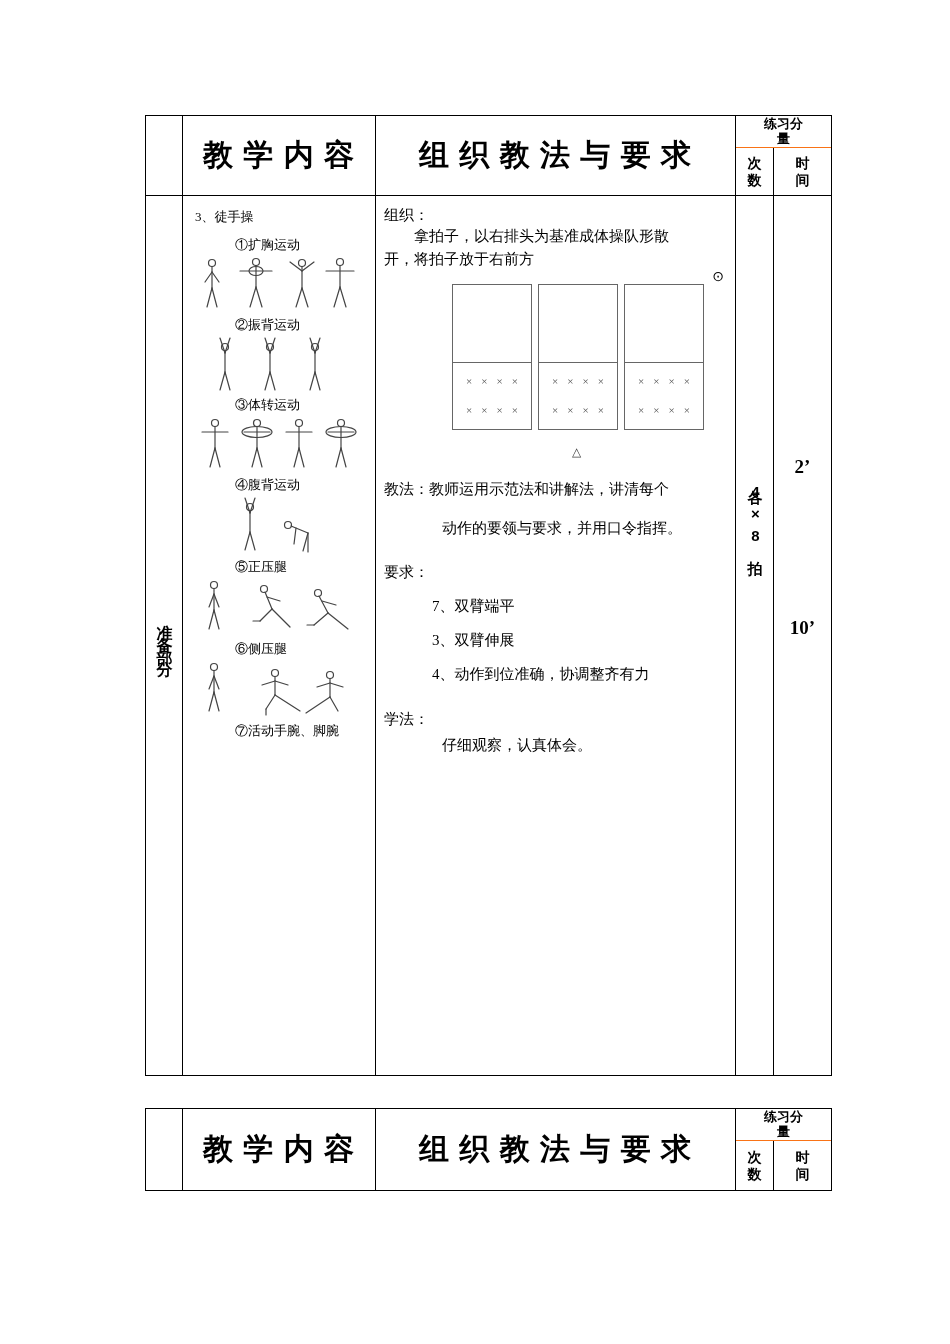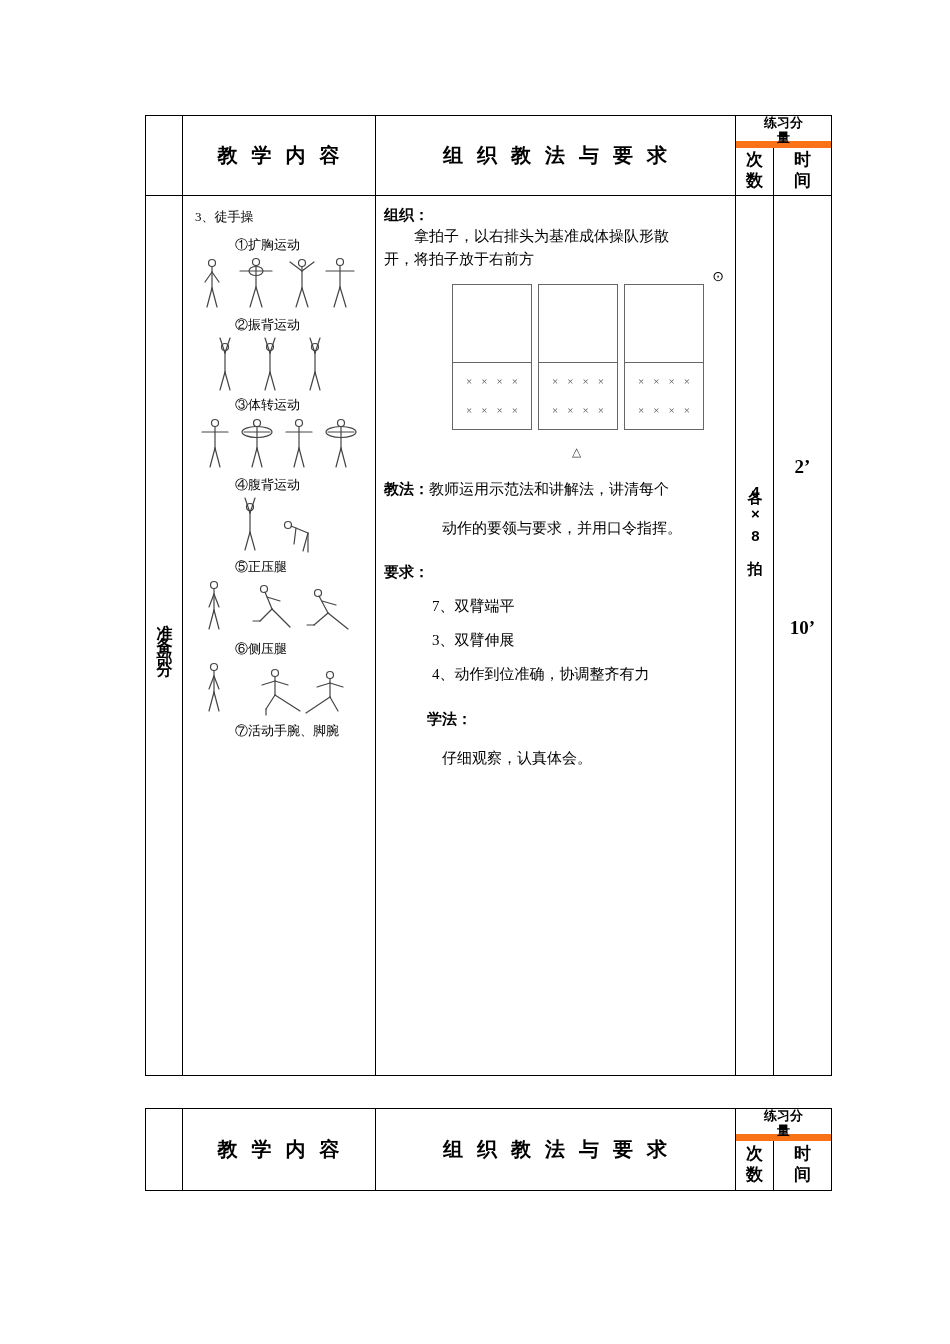--- a/index.html
+++ b/index.html
@@ -16,39 +16,39 @@
   #table2 { top:1108px; height:83px; }
 
   
   .hrow { display:flex; height:80px; border-bottom:1px solid #000; }
   #table2 .hrow { height:81px; border-bottom:none; }
   .hcell { border-right:1px solid #000; display:flex; align-items:center; justify-content:center; }
   .hc1 { width:37px; }
   .hc2 { width:193px; }
   .hc3 { width:360px; }
   .hc2,.hc3 {
-    font-family:Liberation Mono, monospace;
-    font-weight:bold; font-size:20px; letter-spacing:1px; white-space:nowrap;
+    font-family:Liberation Sans, sans-serif;
+    font-weight:bold; font-size:30px; letter-spacing:1px; white-space:nowrap;
   }
   .hc45 { width:95px; border-right:none; flex-direction:column; align-items:stretch; justify-content:flex-start; }
   .amount-top {
-    height:32px; border-bottom:7px solid #f97316;
-    display:flex; align-items:flex-start; justify-content:center;
+    height:32px; border-bottom:1px solid #f97316;
+    display:flex; align-items:center; justify-content:center;
   }
   .amount-top span {
     display:block; width:46px; text-align:center; word-break:break-all;
     font-family:"Liberation Sans", sans-serif; font-weight:bold; font-size:13px; line-height:1.15;
   }
   .amount-bottom { flex:1; display:flex; }
   .ab-times { width:38px; border-right:1px solid #000; }
   .ab-time  { flex:1; }
   .ab-times,.ab-time { display:flex; align-items:center; justify-content:center; }
   .ab-times span,.ab-time span {
     display:block; width:1.15em; text-align:center; word-break:break-all;
-    font-family:Liberation Mono, monospace; font-weight:bold; font-size:17px; line-height:1.2;
+    font-family:Liberation Sans, sans-serif; font-weight:bold; font-size:14px; line-height:1.2;
   }
 
   
   .brow { display:flex; height:879px; }
   .bc { border-right:1px solid #000; }
   .bc1 { width:37px; display:flex; align-items:center; justify-content:center; }
   .stage {
     writing-mode:vertical-rl; text-orientation:upright;
     font-weight:bold; font-size:16px; letter-spacing:12px;
   }
@@ -66,39 +66,39 @@
   .time-1 { top:260px; }
   .time-2 { top:421px; }
 
   
   .c-title { margin:2px 0 10px 4px; }
   .c-item  { margin:3px 0 1px 44px; }
   .figs { display:block; margin:0 auto; }
   .figs * { stroke:#444; fill:none; stroke-width:1.2; stroke-linecap:round; }
 
   
-  .m-label { font-family:"Liberation Sans", sans-serif; font-weight:bold; }
+  .m-label { font-family:"Liberation Sans", sans-serif; font-weight:normal; }
   .org-line1 { text-indent:2em; line-height:1.5; }
   .org-line2 { line-height:1.5; }
 
   .court-wrap { position:relative; width:262px; height:150px; margin:14px 0 44px 68px; }
   .courts { display:flex; gap:6px; }
   .court { width:80px; height:146px; border:1px solid #666; display:flex; flex-direction:column; }
   .court-top { height:78px; border-bottom:1px solid #666; }
   .court-bottom { flex:1; display:flex; flex-direction:column; justify-content:space-around; padding:4px 0; }
   .mark-row { text-align:center; color:#555; font-size:11px; letter-spacing:9px; padding-left:9px; line-height:1; }
   .target-mark { position:absolute; top:-16px; right:-10px; font-size:14px; }
   .teacher-mark { position:absolute; bottom:-26px; left:120px; font-size:12px; color:#444; }
 
   .m-teach { margin-top:2px; line-height:1.5; }
   .m-teach-2 { margin:16px 0 0 58px; line-height:1.5; }
   .m-req-label { margin-top:24px; }
   .req-item { margin:15px 0 0 48px; }
-  .m-learn-label { margin-top:26px;margin-left:43px; }
-  .m-learn-text { margin:20px 0 0 58px; }
+  .m-learn-label { margin-top:26px; }
+  .m-learn-text { margin:7px 0 0 58px; }
 </style>
 </head>
 <body>
 
 <div class="page">
 
   <div class="tbl" id="table1">
 
     <div class="hrow">
       <div class="hcell hc1"></div>

